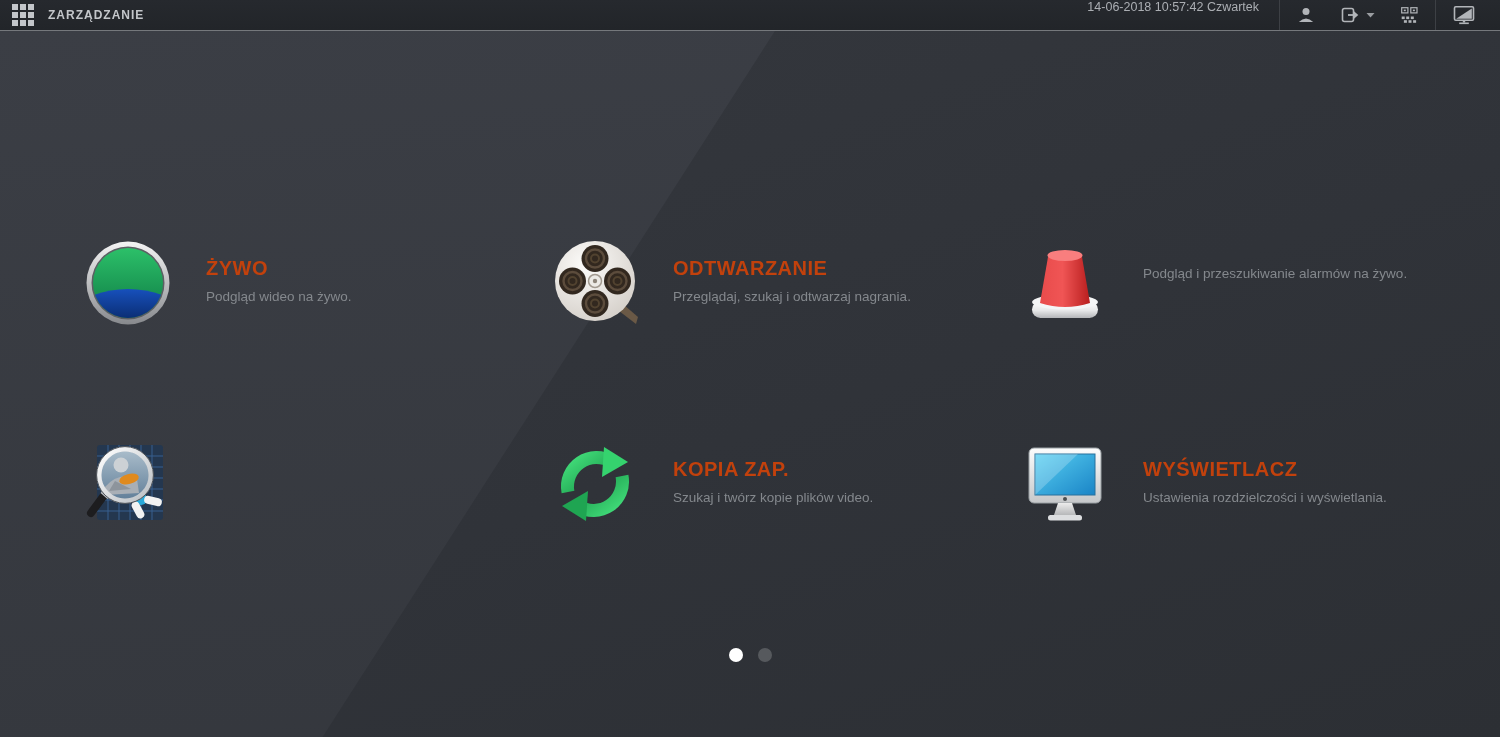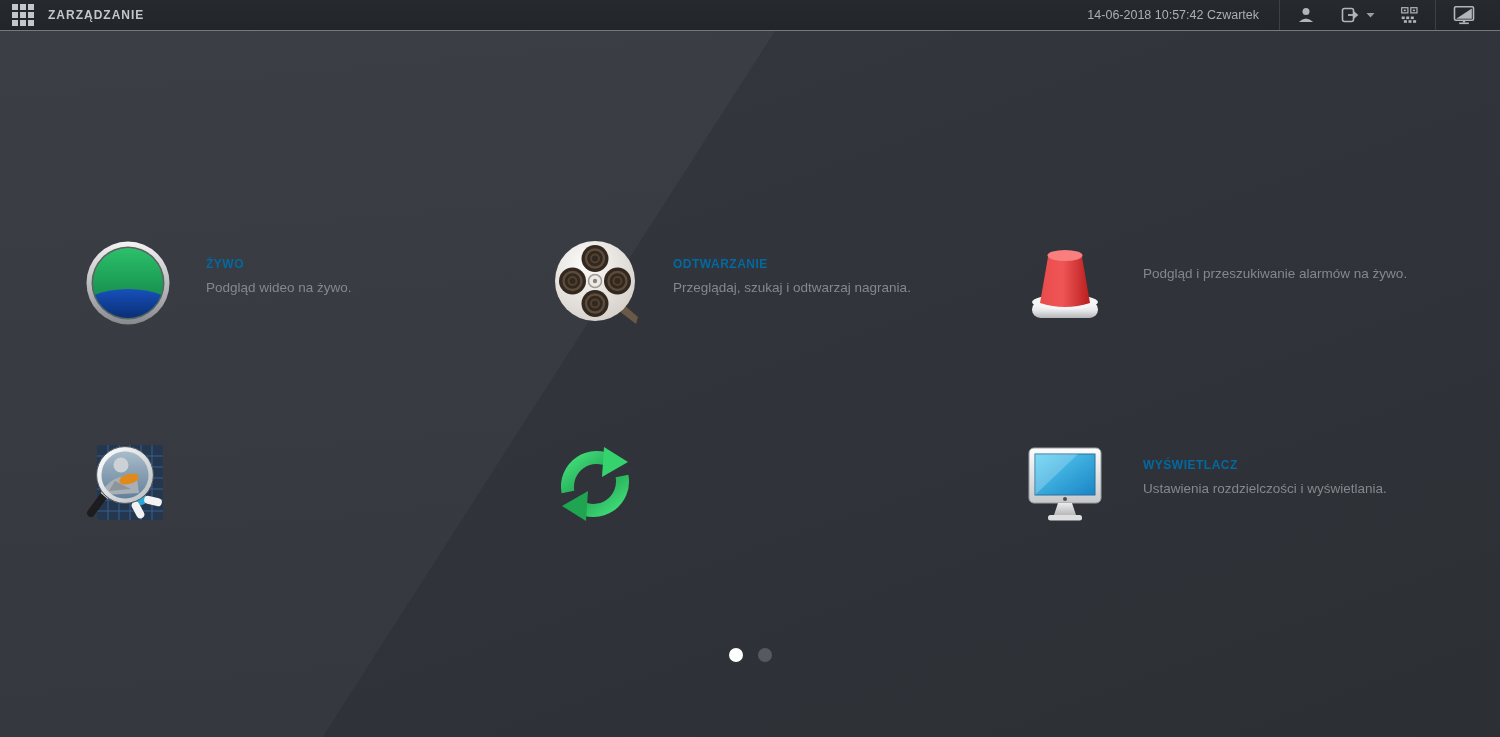--- a/index.html
+++ b/index.html
@@ -20,31 +20,31 @@
     position:absolute;left:0;top:0;width:100%;height:30px;
     background:linear-gradient(#26292e,#222529);
     border-bottom:1px solid #75787c;
     display:flex;align-items:center;justify-content:space-between;
     z-index:5;
   }
   .topbar-left{display:flex;align-items:center;gap:14px;padding-left:12px;}
   .apps-grid{display:grid;grid-template-columns:repeat(3,6px);grid-template-rows:repeat(3,6px);gap:2px;cursor:pointer;}
   .apps-grid span{background:#c3c6ca;display:block;}
   .topbar-title{font-size:12px;font-weight:bold;letter-spacing:1px;color:#c3c6ca;}
-  .topbar-right{display:flex;align-items:center;height:100%;padding-right:12px;}
+  .topbar-right{display:flex;align-items:flex-start;height:100%;padding-right:12px;}
   .datetime{font-size:12.5px;color:#abaeb3;margin-right:16px;white-space:nowrap;}
   .vdiv{width:1px;height:30px;background:#3d4045;margin:0 4px;}
   .tb-btn{display:flex;align-items:center;justify-content:center;padding:0 13px;height:100%;cursor:pointer;}
   .tb-btn svg{display:block;}
   .caret{margin-left:5px;}
   
   .menu-item{position:absolute;display:flex;align-items:flex-start;cursor:pointer;width:430px;}
   .menu-icon{width:86px;height:86px;flex:0 0 86px;}
   .menu-text{margin-left:35px;padding-top:17px;}
-  .menu-title{font-size:12px;font-weight:bold;letter-spacing:.5px;color:#0369a1;}
+  .menu-title{font-size:20px;font-weight:bold;letter-spacing:.5px;color:#c2410c;}
   .menu-desc{font-size:13.5px;color:#84888d;line-height:17px;margin-top:8px;}
   .menu-desc div{min-height:0;}
   
   .pos-r1c1{left:85px;top:240px;}
   .pos-r1c2{left:552px;top:240px;}
   .pos-r1c3{left:1022px;top:240px;}
   .pos-r2c1{left:85px;top:441px;}
   .pos-r2c2{left:552px;top:441px;}
   .pos-r2c3{left:1022px;top:441px;}
   
@@ -266,20 +266,26 @@
       <linearGradient id="grnB" x1="1" y1="1" x2="0" y2="0">
         <stop offset="0" stop-color="#44e07c"></stop>
           <stop offset="1" stop-color="#128c41"></stop>
       </linearGradient>
     </defs>
     <path d="M16,51 A29,29 0 0 1 60,21" fill="none" stroke="url(#grnA)" stroke-width="13" stroke-linecap="butt"></path>
     <polygon points="52,6 76,21 50,36" fill="#35d36e"></polygon>
     <path d="M70,35 A29,29 0 0 1 26,65" fill="none" stroke="url(#grnB)" stroke-width="13" stroke-linecap="butt"></path>
     <polygon points="34,80 10,65 36,50" fill="#1fa552"></polygon>
   </svg>
+  <div class="menu-text">
+    <div class="menu-title">KOPIA ZAP.</div>
+    <div class="menu-desc">
+      <div>Szukaj i twórz kopie plików video.</div>
+    </div>
+  </div>
 </div>
 
 <div class="menu-item pos-r2c3">
   <svg class="menu-icon" viewBox="0 0 86 86">
     <defs>
       <linearGradient id="monBody" x1="0" y1="0" x2="0" y2="1">
         <stop offset="0" stop-color="#fdfdfd"></stop>
           <stop offset="1" stop-color="#c6c8ca"></stop>
       </linearGradient>
       <linearGradient id="monScr" x1="0" y1="0" x2="1" y2="1">

